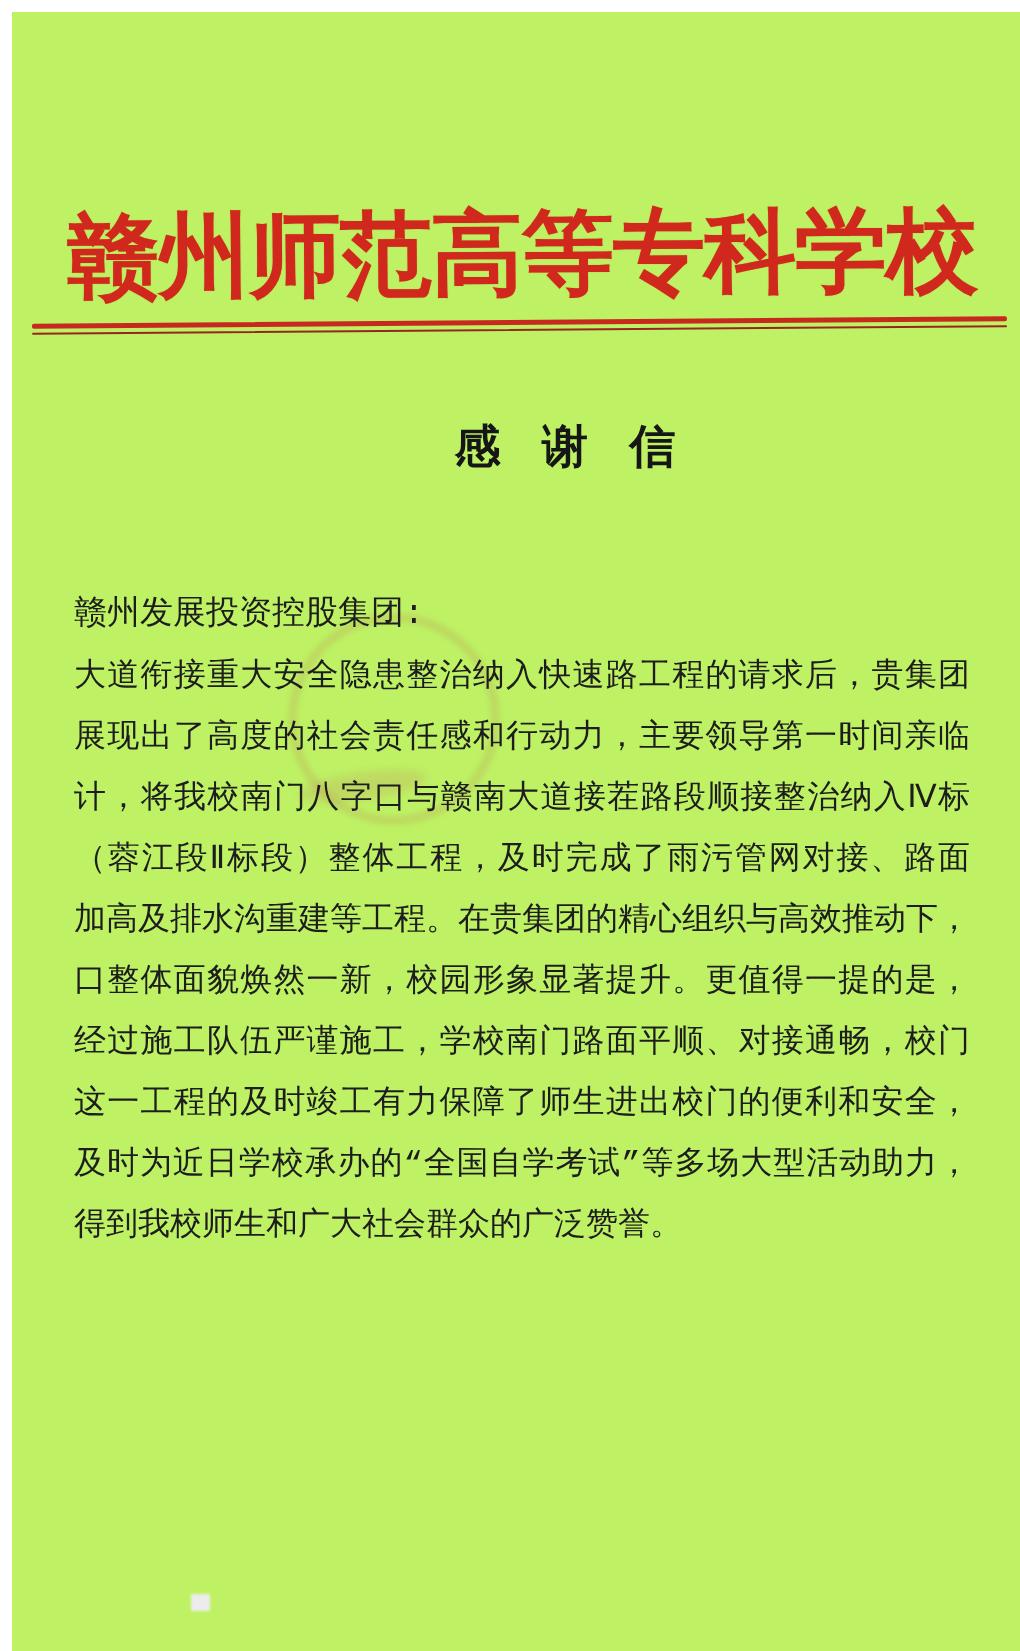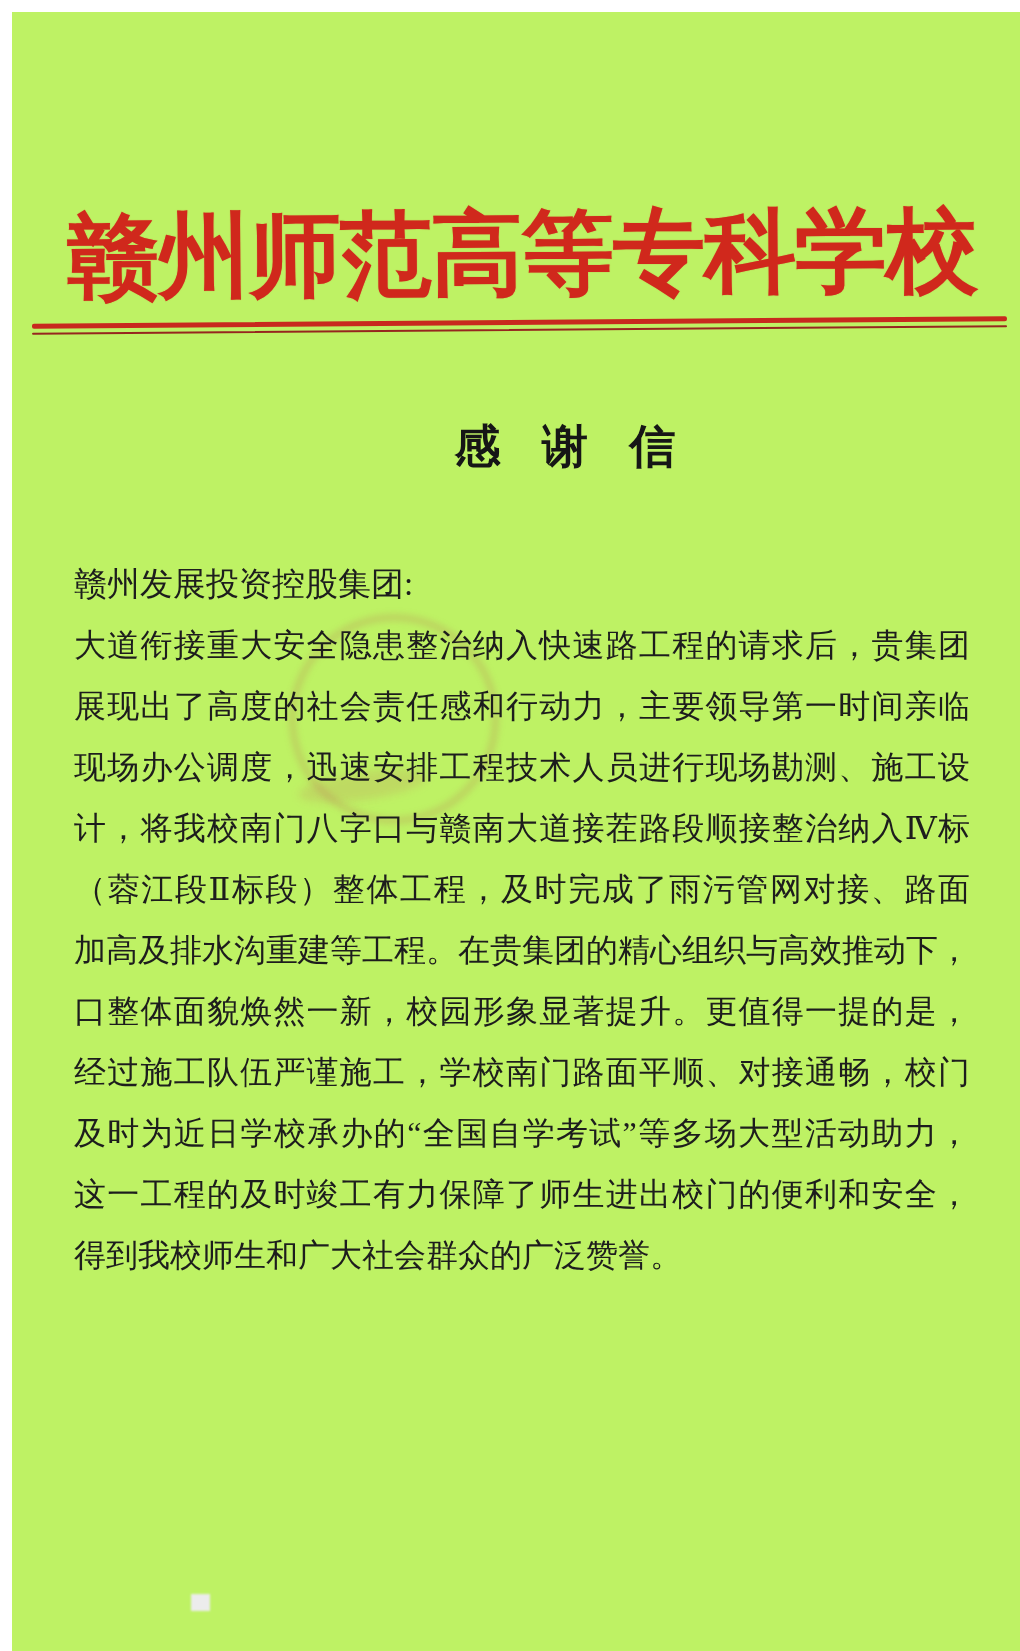--- a/index.html
+++ b/index.html
@@ -61,24 +61,25 @@
     font-weight: bold;
     color: #161616;
     letter-spacing: 10px;
     word-spacing: 10px;
     white-space: nowrap;
     padding-left: 48px;
   }
   
   .text-block {
     position: absolute;
-    top: 541px;
+    top: 572px;
     left: 62px;
     width: 896px;
     color: #1d1d1d;
+    font-family: Liberation Mono, monospace;
   }
   .salutation {
     height: 62px;
     line-height: 62px;
     font-size: 33px;
     text-align: left;
     white-space: nowrap;
   }
   .body-line {
     height: 61px;
@@ -150,27 +151,26 @@
 
   <div class="title">感 谢 信</div>
 
   <div class="stamp-stain"></div>
   <div class="stamp-smudge"></div>
 
   <div class="text-block">
     <div class="salutation">赣州发展投资控股集团:</div>
     <div class="body-line">大道衔接重大安全隐患整治纳入快速路工程的请求后，贵集团</div>
     <div class="body-line">展现出了高度的社会责任感和行动力，主要领导第一时间亲临</div>
-    <div class="body-line">现场办公调度，迅速安排工程技术人员进行现场勘测、施工设</div>
     <div class="body-line">计，将我校南门八字口与赣南大道接茬路段顺接整治纳入Ⅳ标</div>
     <div class="body-line">（蓉江段Ⅱ标段）整体工程，及时完成了雨污管网对接、路面</div>
     <div class="body-line">加高及排水沟重建等工程。在贵集团的精心组织与高效推动下，</div>
     <div class="body-line">口整体面貌焕然一新，校园形象显著提升。更值得一提的是，</div>
     <div class="body-line">经过施工队伍严谨施工，学校南门路面平顺、对接通畅，校门</div>
+    <div class="body-line">这一工程的及时竣工有力保障了师生进出校门的便利和安全，</div>
     <div class="body-line">及时为近日学校承办的“全国自学考试”等多场大型活动助力，</div>
-    <div class="body-line">这一工程的及时竣工有力保障了师生进出校门的便利和安全，</div>
     <div class="body-line last">得到我校师生和广大社会群众的广泛赞誉。</div>
   </div>
 
   <div class="scan-spot"></div>
   <div class="scan-edge-bottom"></div>
 
 </div>
 
 </body></html>

